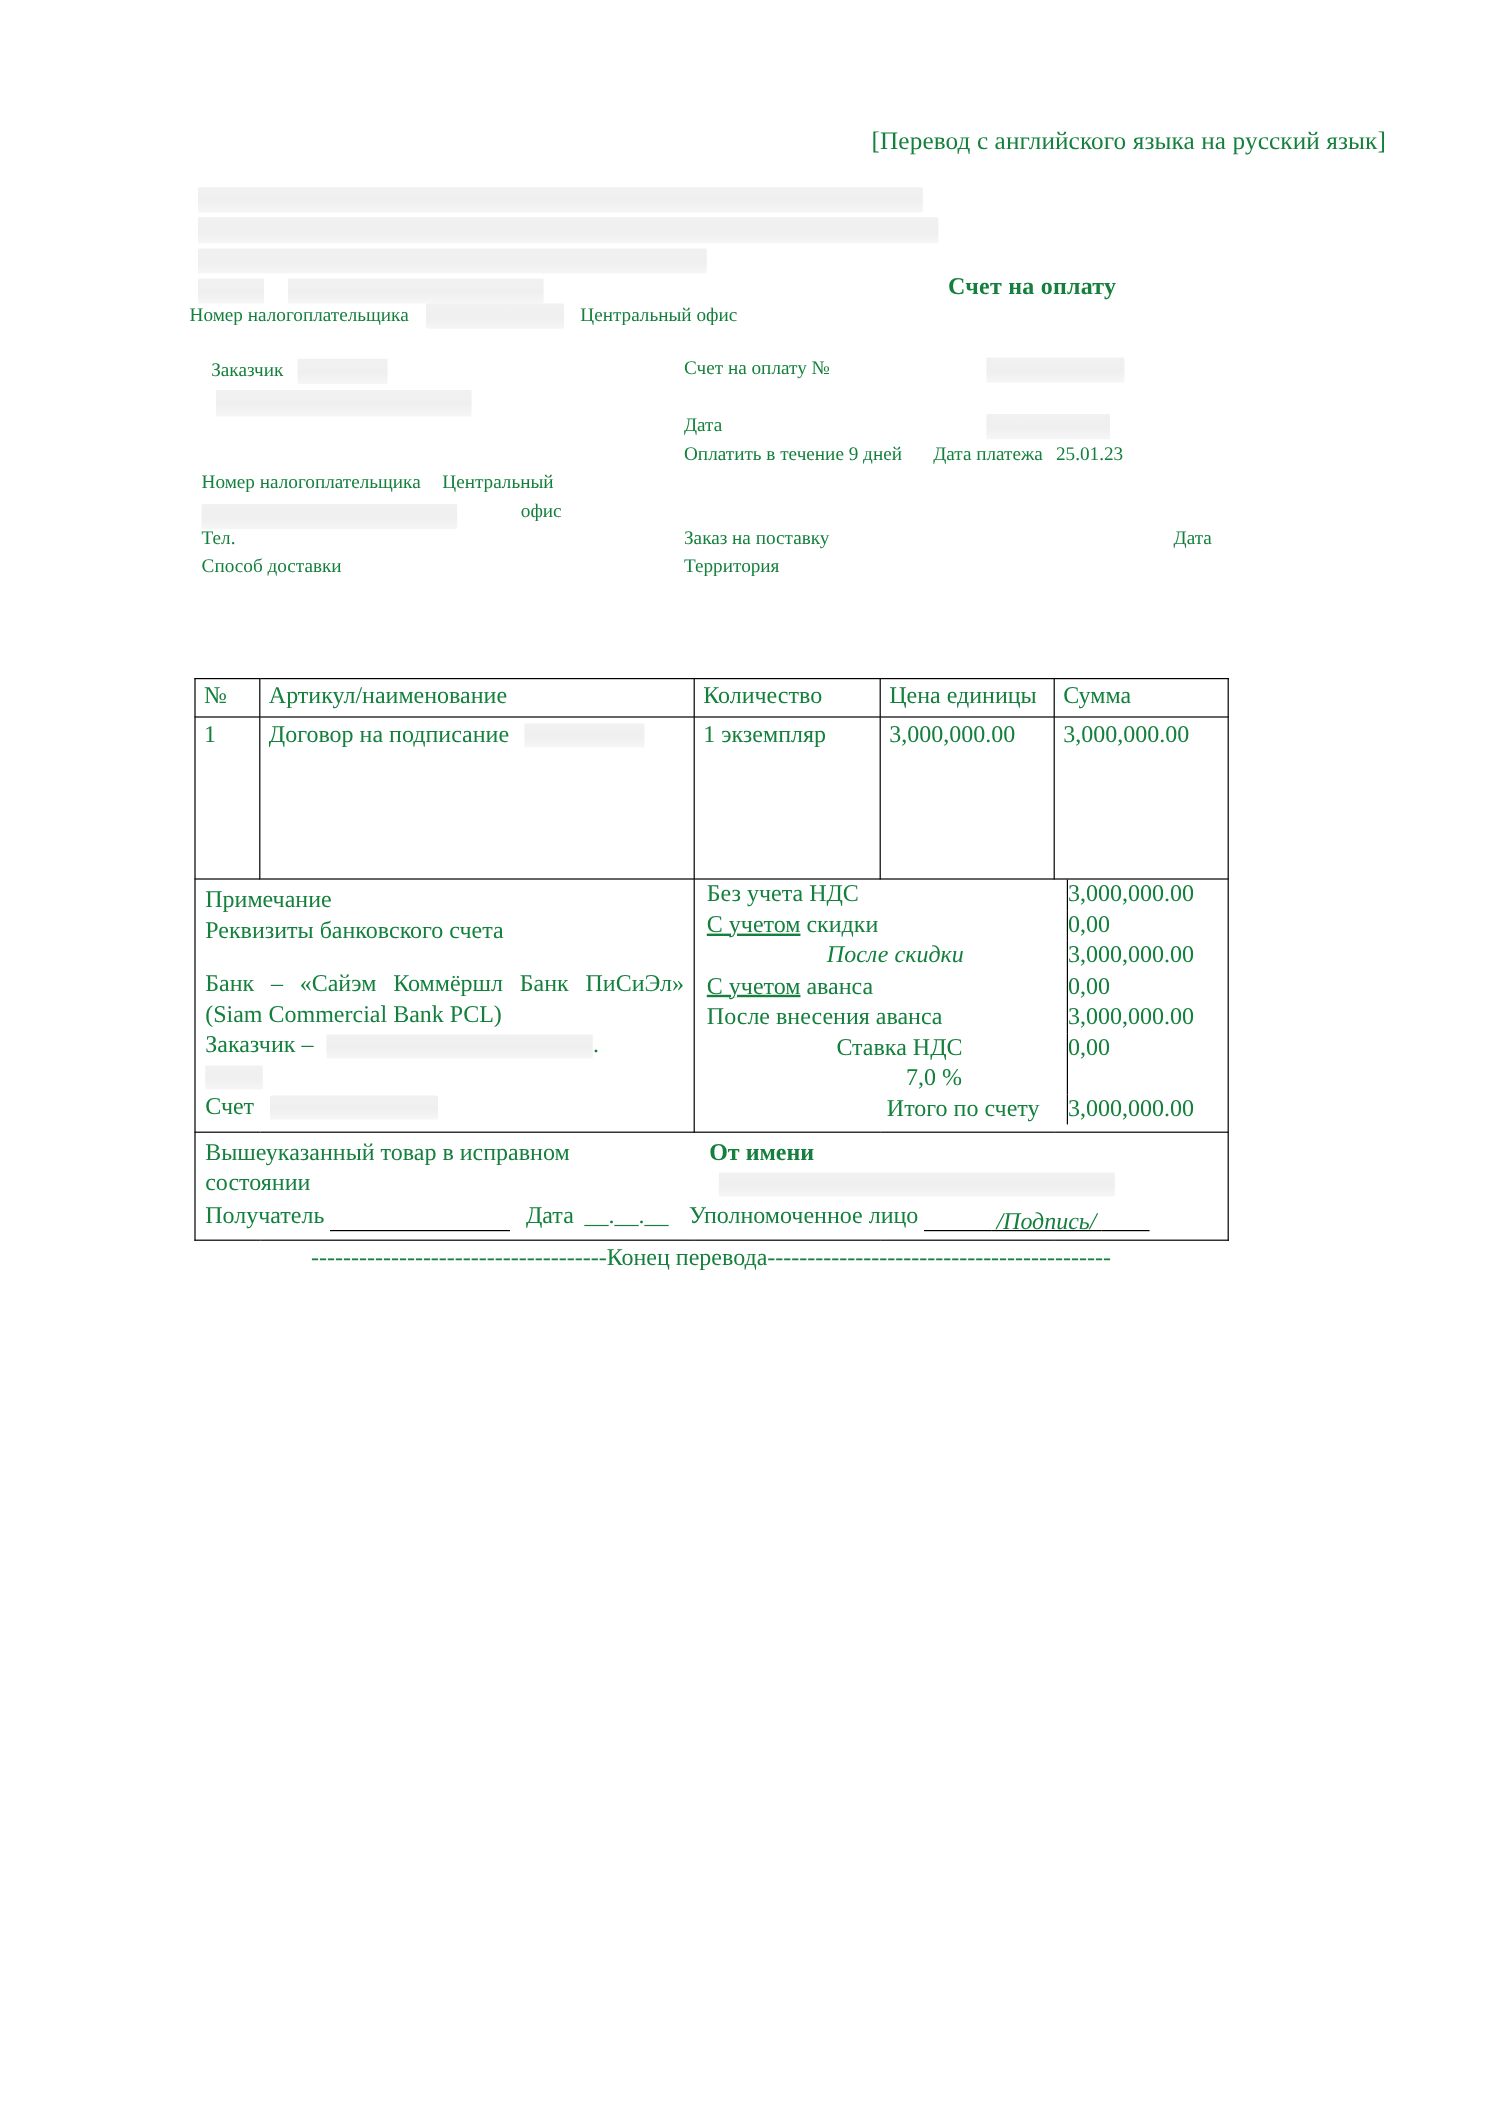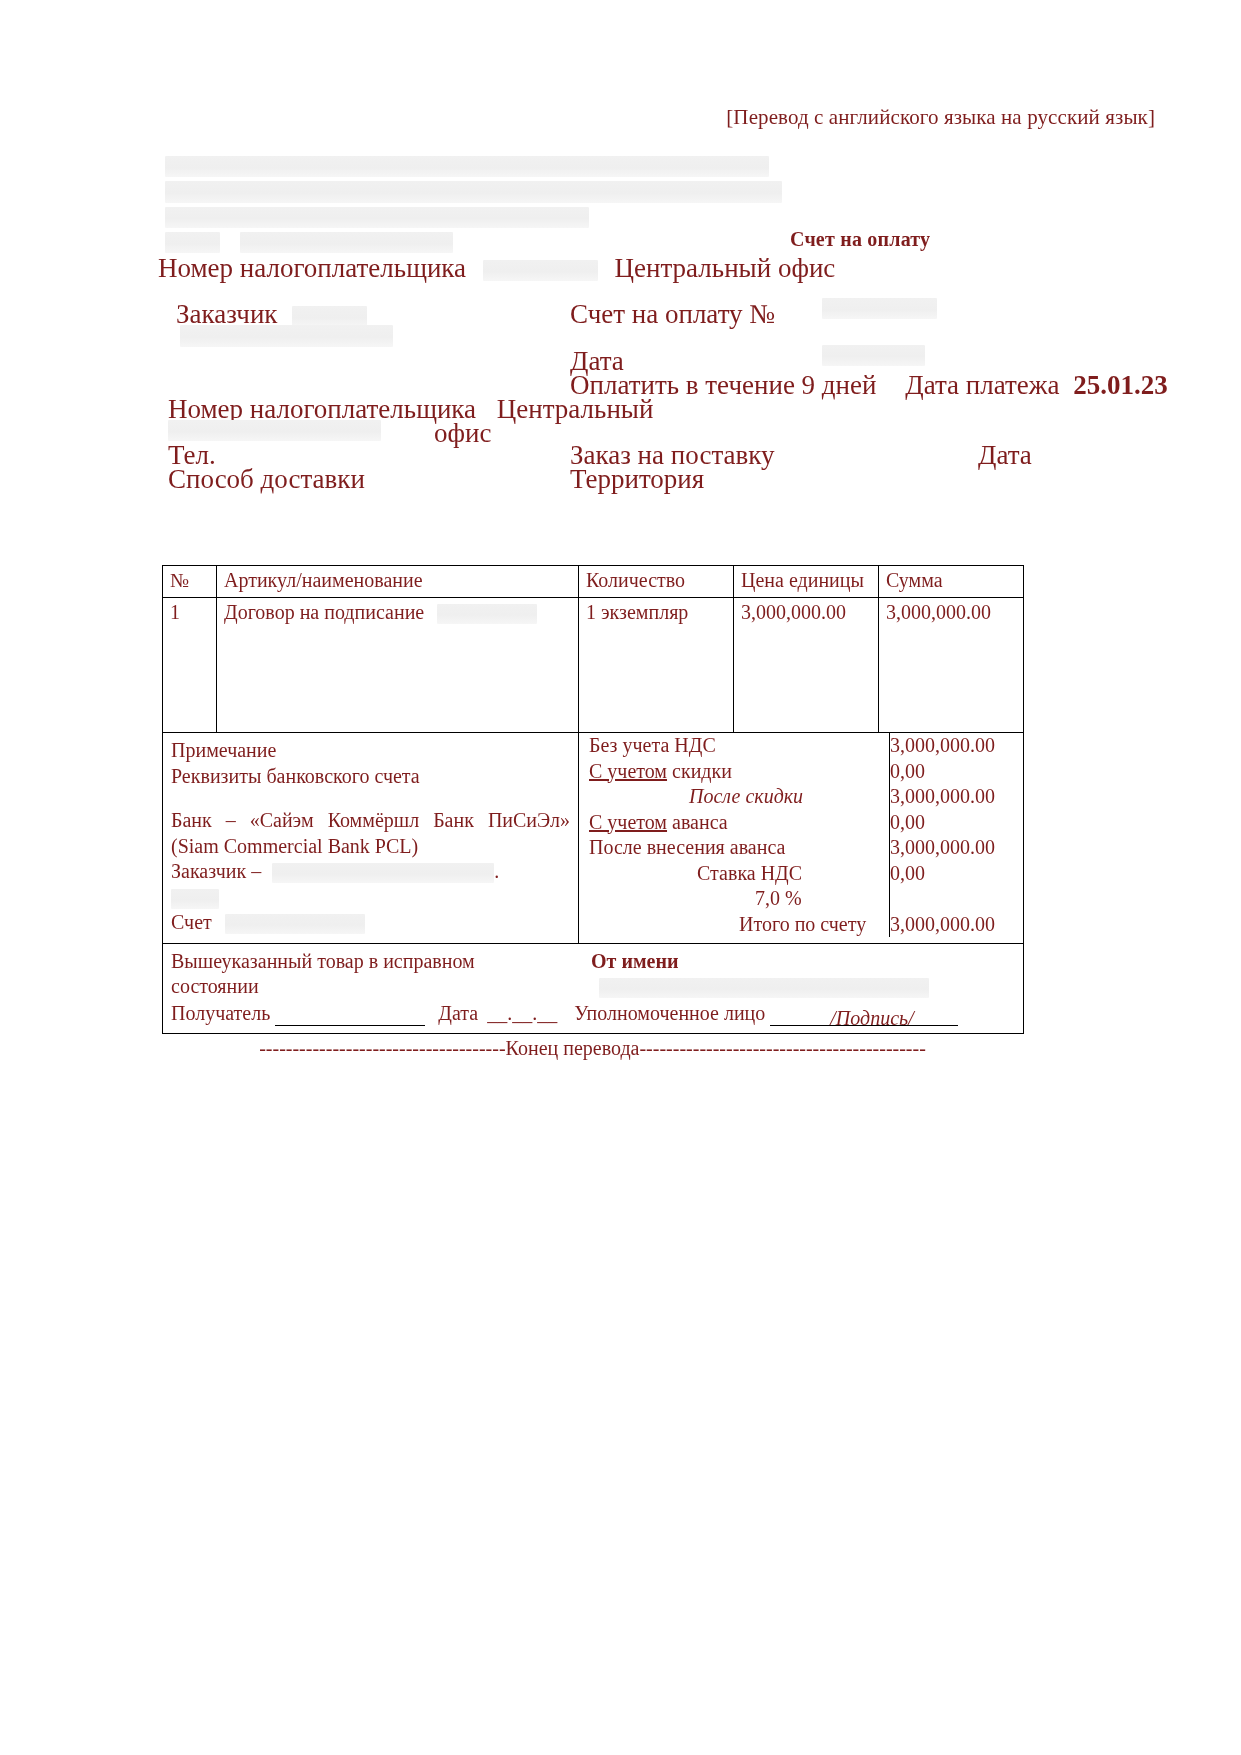--- a/index.html
+++ b/index.html
@@ -7,21 +7,21 @@
     margin: 0;
     padding: 0;
     background: #ffffff;
   }
   .page {
     position: relative;
     width: 1241px;
     height: 1755px;
     background: #ffffff;
     font-family: "Liberation Serif", "DejaVu Serif", serif;
-    color: #7f1d1d;
+    color: #15803d;
     overflow: hidden;
   }
 
   
   .redact {
     display: inline-block;
     vertical-align: middle;
     background: linear-gradient(180deg, #f1f1f1 0%, #efefef 55%, #f6f6f6 100%);
     border-radius: 1px;
   }
@@ -51,21 +51,21 @@
     left: 790px;
     top: 228px;
     font-size: 20px;
     font-weight: bold;
     letter-spacing: 0.2px;
   }
 
   
   .hline {
     position: absolute;
-    font-size: 27px;
+    font-size: 16px;
     white-space: nowrap;
   }
 
   
   .inv-table {
     position: absolute;
     left: 162px;
     top: 565px;
     width: 861px;
     border-collapse: collapse;
@@ -208,21 +208,21 @@
   <div class="redact-abs" style="left:822px; top:298px; width:115px; height:21px;"></div>
 
   <div class="hline" style="left:570px; top:346px;">
     <span>Дата</span>
   </div>
   <div class="redact-abs" style="left:822px; top:345px; width:103px; height:21px;"></div>
 
   <div class="hline" style="left:570px; top:370px;">
     <span>Оплатить в течение 9 дней</span>
     <span style="margin-left:22px;">Дата платежа</span>
-    <span style="margin-left:7px;font-weight:bold;">25.01.23</span>
+    <span style="margin-left:7px;">25.01.23</span>
   </div>
 
   <div class="hline" style="left:570px; top:440px;">
     <span>Заказ на поставку</span>
   </div>
   <div class="hline" style="left:978px; top:440px;">
     <span>Дата</span>
   </div>
   <div class="hline" style="left:570px; top:464px;">
     <span>Территория</span>

